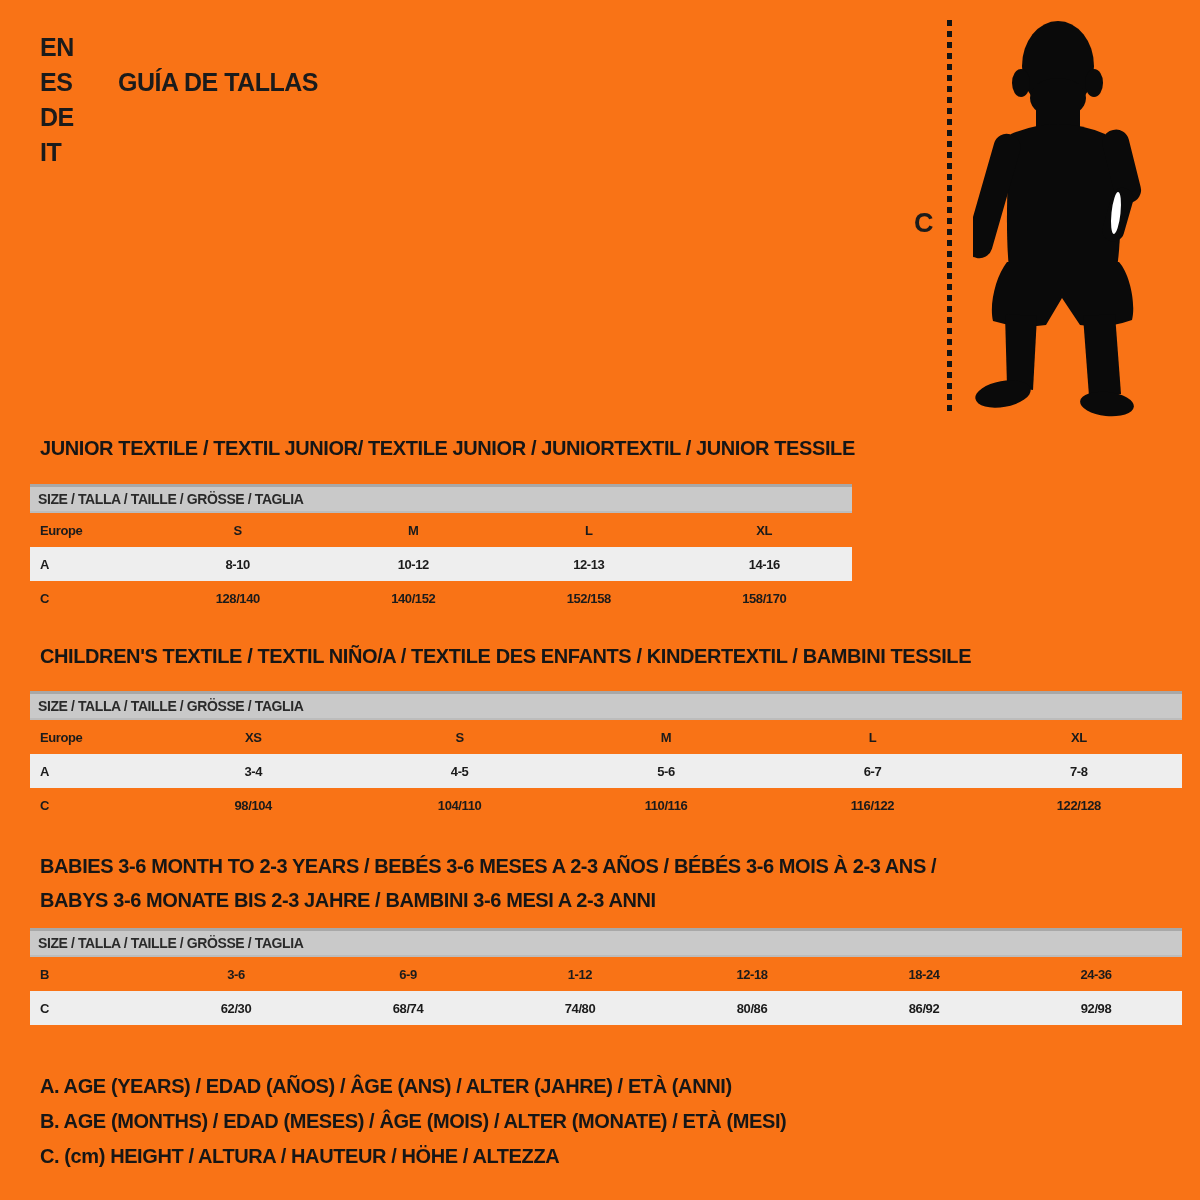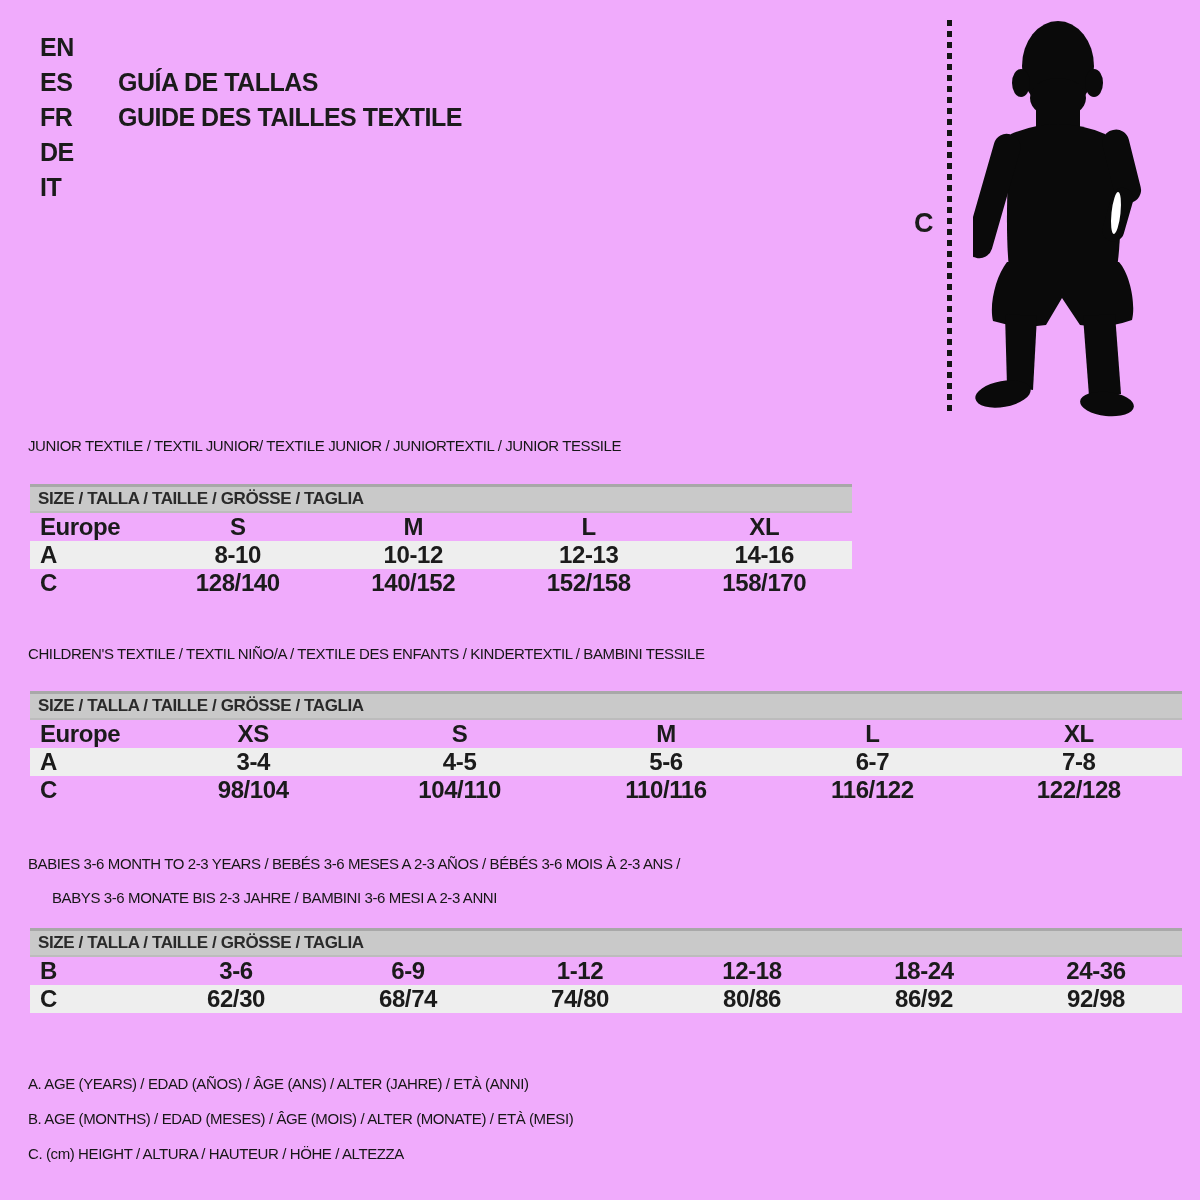--- a/index.html
+++ b/index.html
@@ -4,21 +4,21 @@
 <style>
   * { margin: 0; padding: 0; box-sizing: border-box; }
   html, body { background: #ffffff; }
   body {
     width: 1200px; height: 1200px;
     font-family: "Liberation Sans", sans-serif;
     color: #1b1b1b;
     position: relative;
     overflow: hidden;
   }
-  .page { position: absolute; inset: 0; background: #f0abfc; padding-left: 28px; }
+  .page { position: absolute; inset: 0; background: #f97316; padding-left: 28px; }
 
   
   .lang-header { position: absolute; left: 40px; top: 30px; }
   .lang-row { display: flex; height: 35px; align-items: center; }
   .lang-code  { width: 78px; font-weight: 700; font-size: 25px; letter-spacing: -0.5px; }
   .lang-title { font-weight: 700; font-size: 25px; letter-spacing: -0.5px; white-space: nowrap; }
 
   
   .measure-figure { position: absolute; left: 900px; top: 0; width: 300px; height: 432px; }
   .c-label {
@@ -26,66 +26,62 @@
     font-weight: 700; font-size: 27px; letter-spacing: -0.5px;
   }
   .dotted-line {
     position: absolute; left: 47px; top: 20px; width: 5px; height: 396px;
     background: repeating-linear-gradient(to bottom, #141414 0 6px, transparent 6px 11px);
   }
   .toddler { position: absolute; left: 73px; top: 16px; width: 174px; height: 402px; }
 
   
   .sec-title, .footnote {
-    position: absolute; left: 28px;
-    font-weight: 400; font-size: 15px; letter-spacing: -0.4px;
+    position: absolute; left: 40px;
+    font-weight: 700; font-size: 20px; letter-spacing: -0.4px;
     white-space: nowrap; color: #161616;
   }
   .t-junior-title   { top: 437px; }
   .t-children-title { top: 645px; }
   .t-babies-title1  { top: 855px; }
-  .t-babies-title2  { top: 889px; margin-left: 24px; }
+  .t-babies-title2  { top: 889px; }
   .footnote-a { top: 1075px; }
   .footnote-b { top: 1110px; }
   .footnote-c { top: 1145px; }
 
   
   .stable { position: absolute; left: 30px; }
   .t-junior   { top: 484px; width: 822px; }
   .t-children { top: 691px; width: 1152px; }
   .t-babies   { top: 928px; width: 1152px; }
 
   .band {
     height: 29px; background: #c9c9c9;
     border-top: 3px solid #a8a8a8; border-bottom: 2px solid #bcbcbc;
     display: flex; align-items: center; padding-left: 8px;
   }
-  .band span { font-weight: 700; font-size: 17px; letter-spacing: -0.4px; color: #2a2a2a; white-space: nowrap; }
-
-  .trow { display: flex; height: 28px; align-items: flex-start; font-size: 24px; font-weight: 700; letter-spacing: -0.4px; }
+  .band span { font-weight: 700; font-size: 14px; letter-spacing: -0.4px; color: #2a2a2a; white-space: nowrap; }
+
+  .trow { display: flex; height: 34px; align-items: center; font-size: 13px; font-weight: 700; letter-spacing: -0.4px; }
   .trow.shaded { background: #eeeeee; }
   .trow .lbl { width: 120px; padding-left: 10px; }
   .trow .val { flex: 1; text-align: center; }
 </style>
 </head>
 <body>
 
 <div class="page">
 
   <div class="lang-header">
     <div class="lang-row">
       <span class="lang-code">EN</span>
     </div>
     <div class="lang-row">
       <span class="lang-code">ES</span>
       <span class="lang-title">GUÍA DE TALLAS</span>
-    </div>
-    <div class="lang-row">
-      <span class="lang-code">FR</span>
-      <span class="lang-title">GUIDE DES TAILLES TEXTILE</span>
     </div>
     <div class="lang-row">
       <span class="lang-code">DE</span>
     </div>
     <div class="lang-row">
       <span class="lang-code">IT</span>
     </div>
   </div>
 
   <div class="measure-figure">

